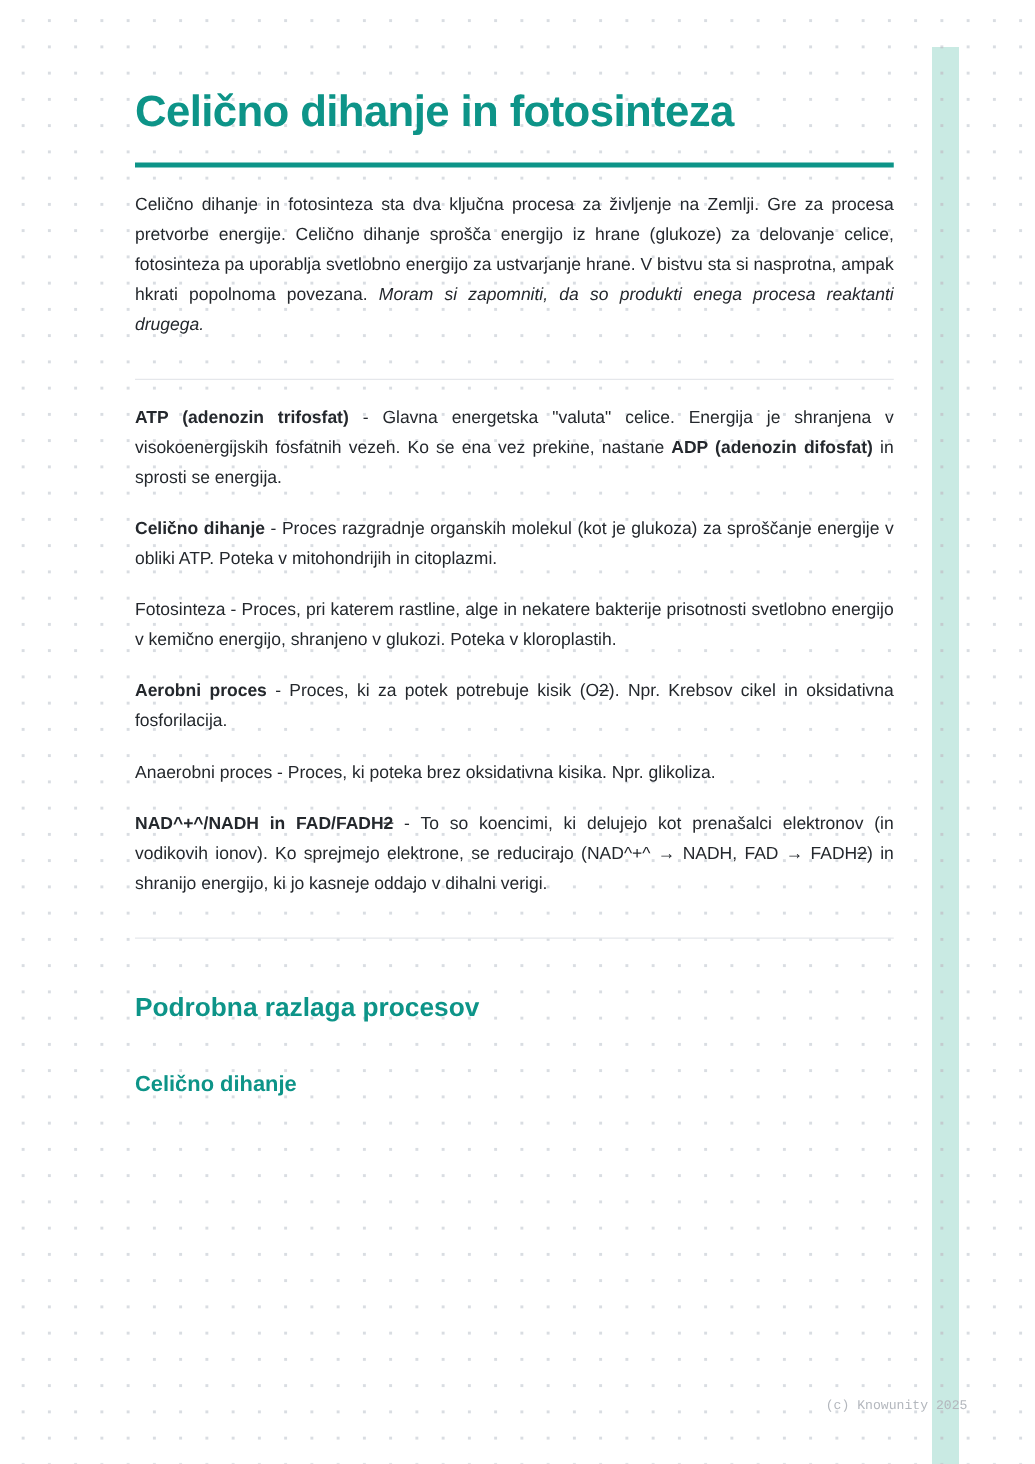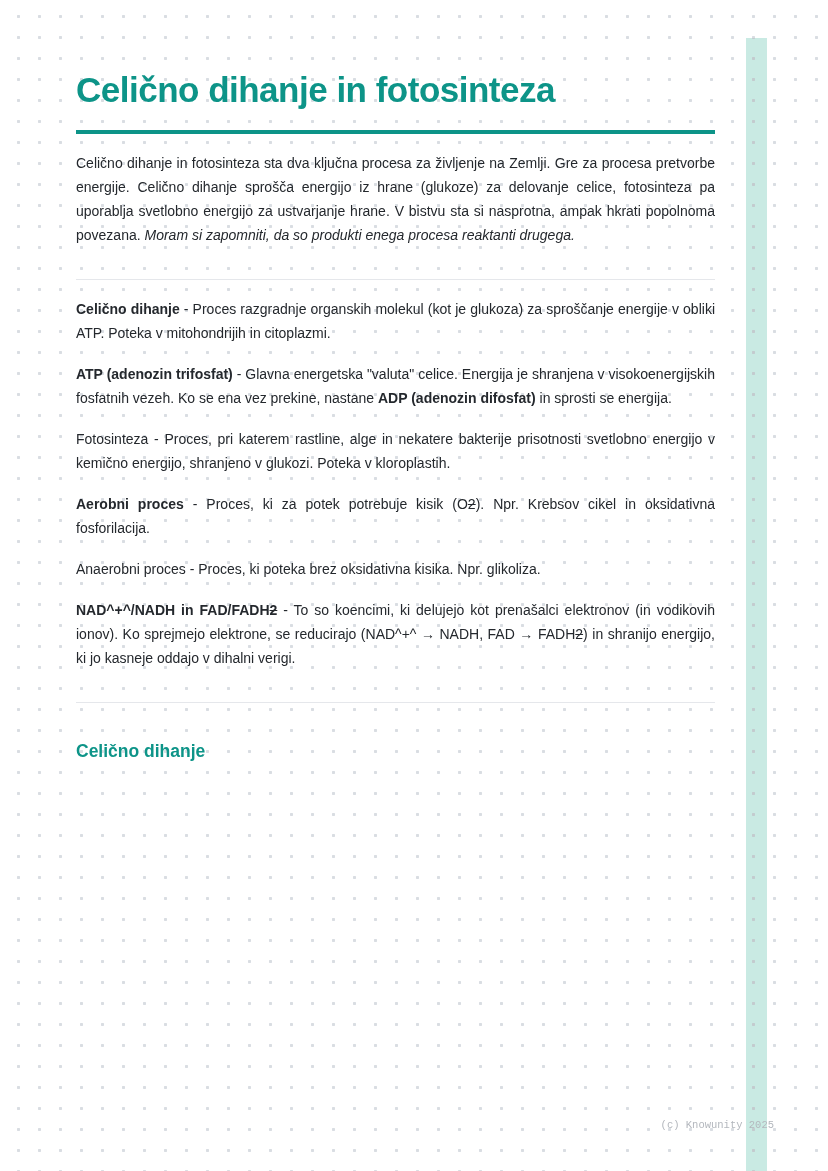--- a/index.html
+++ b/index.html
@@ -32,21 +32,21 @@
     background-color:var(--stripe);
     background-image:radial-gradient(circle,#c3cbce 1.4px,transparent 1.5px);
     background-size:21px 21px;
     background-position:8px 6px;
     background-attachment:fixed;
     z-index:1;
   }
   .doc{
     position:relative;
     z-index:2;
-    padding:70px 113px 0 76px;
+    padding:70px 113px 0 108px;
   }
   .title{
     margin:0;
     font-size:35px;
     line-height:1.15;
     font-weight:700;
     letter-spacing:-0.5px;
     color:var(--accent);
   }
   .title-rule{
@@ -96,27 +96,30 @@
 
 <main class="doc">
   <h1 class="title">Celično dihanje in fotosinteza</h1>
   <div class="title-rule"></div>
   <div>
       <section>
         <p class="paragraph"><span>Celično dihanje in fotosinteza sta dva ključna procesa za življenje na Zemlji. Gre za procesa pretvorbe energije. Celično dihanje sprošča energijo iz hrane (glukoze) za delovanje celice, fotosinteza pa uporablja svetlobno energijo za ustvarjanje hrane. V bistvu sta si nasprotna, ampak hkrati popolnoma povezana. </span><span style="font-style: italic;">Moram si zapomniti, da so produkti enega procesa reaktanti drugega.</span></p>
         <hr class="divider">
       </section>
       <section>
+        <p class="paragraph"><span style="font-weight: 700;">ATP (adenozin trifosfat)</span><span> - Glavna energetska "valuta" celice. Energija je shranjena v visokoenergijskih fosfatnih vezeh. Ko se ena vez prekine, nastane </span><span style="font-weight: 700;">ADP (adenozin difosfat)</span><span> in sprosti se energija.</span></p>
         <p class="paragraph"><span style="font-weight: 700;">Celično dihanje</span><span> - Proces razgradnje organskih molekul (kot je glukoza) za sproščanje energije v obliki ATP. Poteka v mitohondrijih in citoplazmi.</span></p>
-        <p class="paragraph"><span style="font-weight: 700;">ATP (adenozin trifosfat)</span><span> - Glavna energetska "valuta" celice. Energija je shranjena v visokoenergijskih fosfatnih vezeh. Ko se ena vez prekine, nastane </span><span style="font-weight: 700;">ADP (adenozin difosfat)</span><span> in sprosti se energija.</span></p>
         <p class="paragraph"><span style="font-weight: 400;">Fotosinteza</span><span> - Proces, pri katerem rastline, alge in nekatere bakterije prisotnosti svetlobno energijo v kemično energijo, shranjeno v glukozi. Poteka v kloroplastih.</span></p>
         <p class="paragraph"><span style="font-weight: 700;">Aerobni proces</span><span> - Proces, ki za potek potrebuje kisik (O</span><span style="text-decoration: line-through;">2</span><span>). Npr. Krebsov cikel in oksidativna fosforilacija.</span></p>
         <p class="paragraph"><span style="font-weight: 400; margin-top: 30px;">Anaerobni proces</span><span> - Proces, ki poteka brez oksidativna kisika. Npr. glikoliza.</span></p>
         <p class="paragraph"><span style="font-weight: 700;">NAD^+^/NADH in FAD/FADH</span><span style="font-weight: 700; text-decoration: line-through;">2</span><span> - To so koencimi, ki delujejo kot prenašalci elektronov (in vodikovih ionov). Ko sprejmejo elektrone, se reducirajo (NAD^+^ → NADH, FAD → FADH</span><span style="text-decoration: line-through;">2</span><span>) in shranijo energijo, ki jo kasneje oddajo v dihalni verigi.</span></p>
         <hr class="divider">
+      </section>
+      <section>
+        <h2 class="section-heading">Podrobna razlaga procesov</h2>
       </section>
       <section>
         <h3 class="sub-heading">Celično dihanje</h3>
       </section>
     </div>
 </main>
 
 <div class="footer">(c) Knowunity 2025</div>
 
 </body></html>

